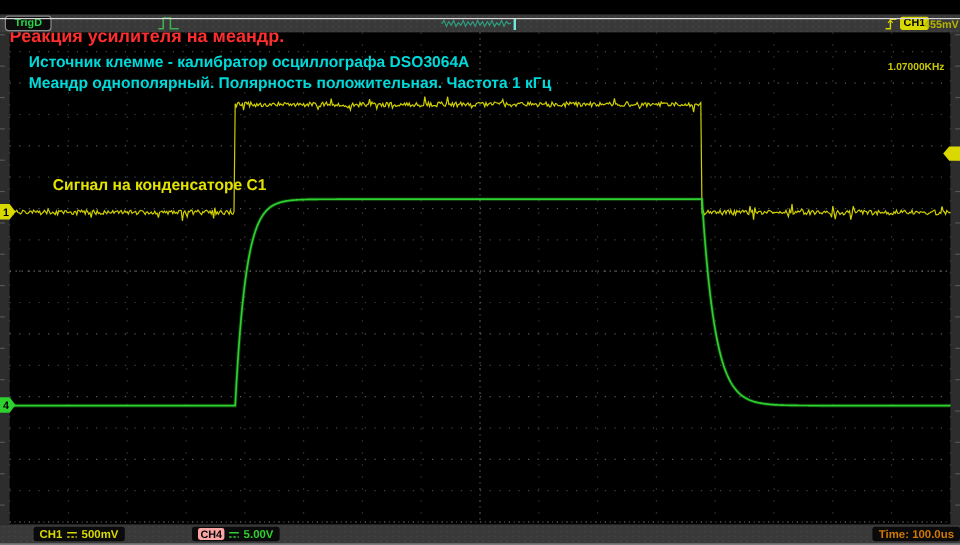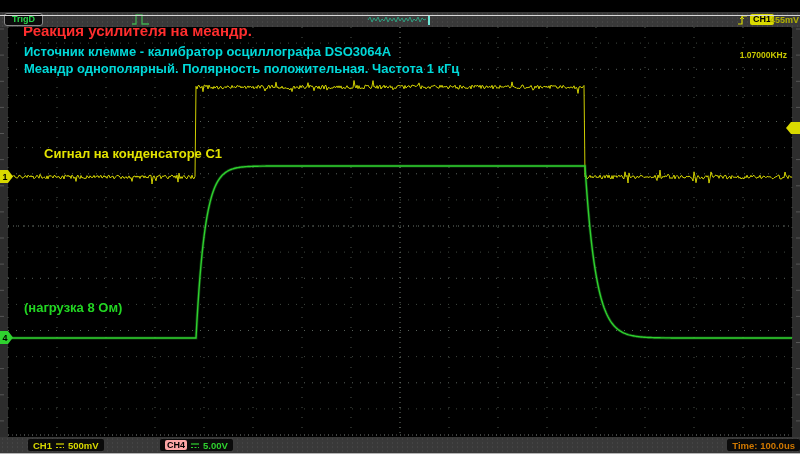--- a/index.html
+++ b/index.html
@@ -17,21 +17,21 @@
   .ch1badge{position:absolute;right:26px;top:2px;background:#d9d900;color:#000;
             font-size:9px;font-weight:bold;line-height:11px;padding:0 3px;border-radius:2px;}
   .lvl{position:absolute;right:1px;top:3px;color:#b3b300;font-size:9px;font-weight:bold;}
   .sep{position:absolute;left:0;top:15px;width:800px;height:1px;background:#d8d8d8;z-index:5;}
   
   .screen{position:absolute;left:0;top:16px;width:800px;height:421px;background:#000;z-index:1;}
   .edge{position:absolute;top:16px;width:8px;height:421px;background:#2d2d2d;z-index:1;}
   #scope{position:absolute;left:0;top:0;z-index:2;}
   
   .ann{position:absolute;z-index:3;font-weight:bold;white-space:nowrap;}
-  .t-title{left:23px;top:22px;font-size:15px;color:#ff2e2e;}
+  .t-title{left:8px;top:22px;font-size:15px;color:#ff2e2e;}
   .t-sub1{left:24px;top:44px;font-size:13px;color:#00d9d9;}
   .t-sub2{left:24px;top:61px;font-size:13px;color:#00d9d9;}
   .t-ch1{left:24px;top:146px;font-size:13px;color:#e3e300;margin-left:20px;}
   .t-ch4{left:24px;top:300px;font-size:13px;color:#22d622;line-height:16px;}
   .t-ch4 span{display:block;}
   .t-freq{left:705px;top:27px;width:82px;text-align:right;font-size:8.5px;color:#c9c900;margin-top:23px;}
   
   .bottombar{position:absolute;left:0;top:437px;width:800px;height:16px;background:#393939;
              background-image:radial-gradient(#444 1px,rgba(0,0,0,0) 1px);background-size:5px 4px;
              border-bottom:1px solid #b5b5b5;z-index:5;}
@@ -153,21 +153,20 @@
     <text x="2.5" y="341" font-size="9" font-weight="bold" fill="#000">4</text>
   </g>
   <path d="M800 122 L791 122 L786 128 L791 134 L800 134 Z" fill="#d9d900"></path>
 </svg>
 
 <div class="ann t-title">Реакция усилителя на меандр.</div>
 <div class="ann t-sub1">Источник клемме - калибратор осциллографа DSO3064A</div>
 <div class="ann t-sub2">Меандр однополярный. Полярность положительная. Частота 1 кГц</div>
 <div class="ann t-ch1">Сигнал на конденсаторе C1</div>
 <div class="ann t-ch4">
-  <span>(нагрузка 8 Ом)</span>
 </div>
 <div class="ann t-freq">1.07000KHz</div>
 
 <div class="bottombar">
   <div class="bbox b-ch1">
     <span>CH1</span>
     <svg width="10" height="9">
       <line x1="1" y1="3" x2="9" y2="3" stroke="#d9d900" stroke-width="1.2"></line>
       <line x1="1" y1="6.5" x2="9" y2="6.5" stroke="#d9d900" stroke-width="1.2" stroke-dasharray="2 1.5"></line>
     </svg>

